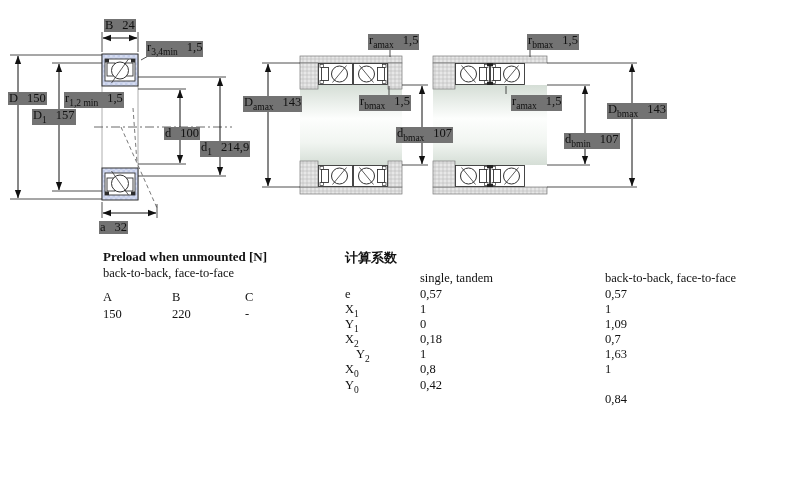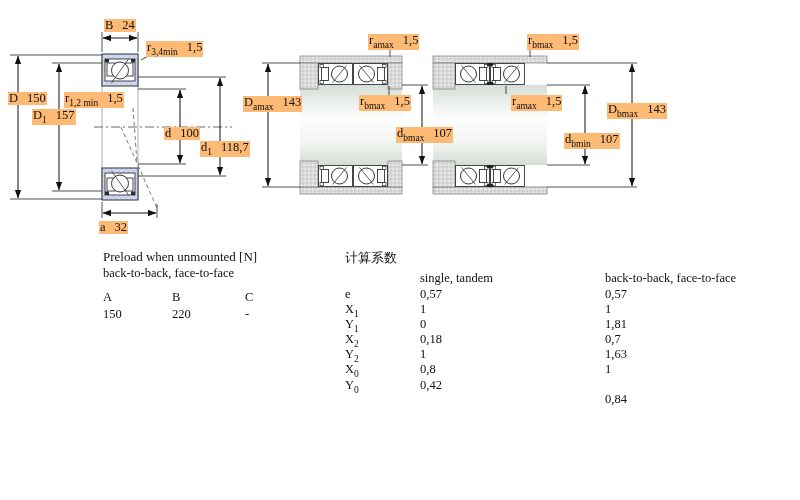--- a/index.html
+++ b/index.html
@@ -1,23 +1,23 @@
 <!DOCTYPE html>
 <html><head>
 <meta charset="utf-8">
 <style>
   html,body{margin:0;padding:0;background:#fff;}
   #page{position:relative;width:800px;height:500px;background:#fff;overflow:hidden;
         font-family:"Liberation Serif","DejaVu Serif",serif;color:#111;}
   svg.art{position:absolute;left:0;top:0;}
   .dim{position:absolute;font-size:12.5px;line-height:13px;white-space:nowrap;
-       background:#fdba74;padding:0 1px;text-align:right;}
+       background:#737373;padding:0 1px;text-align:right;}
   .dim sub{font-size:9.5px;line-height:9px;}
   .dim .val{margin-left:9px;}
-  .tbl-title{position:absolute;font-weight:normal;font-size:13px;white-space:nowrap;text-align:right;}
+  .tbl-title{position:absolute;font-weight:bold;font-size:13px;white-space:nowrap;text-align:right;}
   .tbl-sub{position:absolute;font-size:12.5px;white-space:nowrap;}
   .cell{position:absolute;font-size:12.5px;white-space:nowrap;}
   .cell sub{font-size:9.5px;}
   .cjk{font-family:"Liberation Serif","DejaVu Sans",serif;}
 </style>
 </head>
 <body>
 
 <div id="page">
 
@@ -161,21 +161,21 @@
     </g>
   </g>
 </svg>
 
 <span class="dim" style="left:104px;top:19px"><span>B</span><span class="val">24</span></span>
 <span class="dim" style="left:146px;top:41px"><span>r</span><sub>3,4min</sub><span class="val">1,5</span></span>
 <span class="dim" style="left:64px;top:92px"><span>r</span><sub>1,2 min</sub><span class="val">1,5</span></span>
 <span class="dim" style="left:8px;top:92px"><span>D</span><span class="val">150</span></span>
 <span class="dim" style="left:32px;top:109px"><span>D</span><sub>1</sub><span class="val">157</span></span>
 <span class="dim" style="left:164px;top:127px"><span>d</span><span class="val">100</span></span>
-<span class="dim" style="left:200px;top:141px"><span>d</span><sub>1</sub><span class="val">118,7</span></span>
+<span class="dim" style="left:200px;top:141px"><span>d</span><sub>1</sub><span class="val">214,9</span></span>
 <span class="dim" style="left:99px;top:221px"><span>a</span><span class="val">32</span></span>
 
 <span class="dim" style="left:368px;top:34px"><span>r</span><sub>amax</sub><span class="val">1,5</span></span>
 <span class="dim" style="left:243px;top:96px"><span>D</span><sub>amax</sub><span class="val">143</span></span>
 <span class="dim" style="left:359px;top:95px"><span>r</span><sub>bmax</sub><span class="val">1,5</span></span>
 <span class="dim" style="left:396px;top:127px"><span>d</span><sub>bmax</sub><span class="val">107</span></span>
 
 <span class="dim" style="left:527px;top:34px"><span>r</span><sub>bmax</sub><span class="val">1,5</span></span>
 <span class="dim" style="left:511px;top:95px"><span>r</span><sub>amax</sub><span class="val">1,5</span></span>
 <span class="dim" style="left:564px;top:133px"><span>d</span><sub>bmin</sub><span class="val">107</span></span>
@@ -200,27 +200,27 @@
   <span class="cell" style="left:345px;top:287px"><span>e</span><sub></sub></span>
   <span class="cell" style="left:420px;top:287px">0,57</span>
   <span class="cell" style="left:605px;top:287px">0,57</span>
 
   <span class="cell" style="left:345px;top:302px"><span>X</span><sub>1</sub></span>
   <span class="cell" style="left:420px;top:302px">1</span>
   <span class="cell" style="left:605px;top:302px">1</span>
 
   <span class="cell" style="left:345px;top:317px"><span>Y</span><sub>1</sub></span>
   <span class="cell" style="left:420px;top:317px">0</span>
-  <span class="cell" style="left:605px;top:317px">1,81</span>
+  <span class="cell" style="left:605px;top:317px">1,09</span>
 
   <span class="cell" style="left:345px;top:332px"><span>X</span><sub>2</sub></span>
   <span class="cell" style="left:420px;top:332px">0,18</span>
   <span class="cell" style="left:605px;top:332px">0,7</span>
 
-  <span class="cell" style="left:345px;top:347px"><span>Y</span><sub>2</sub></span>
+  <span class="cell" style="left:356px;top:347px"><span>Y</span><sub>2</sub></span>
   <span class="cell" style="left:420px;top:347px">1</span>
   <span class="cell" style="left:605px;top:347px">1,63</span>
 
   <span class="cell" style="left:345px;top:362px"><span>X</span><sub>0</sub></span>
   <span class="cell" style="left:420px;top:362px">0,8</span>
   <span class="cell" style="left:605px;top:362px">1</span>
 
   <span class="cell" style="left:345px;top:378px"><span>Y</span><sub>0</sub></span>
   <span class="cell" style="left:420px;top:378px">0,42</span>
   <span class="cell" style="left:605px;top:392px">0,84</span>

